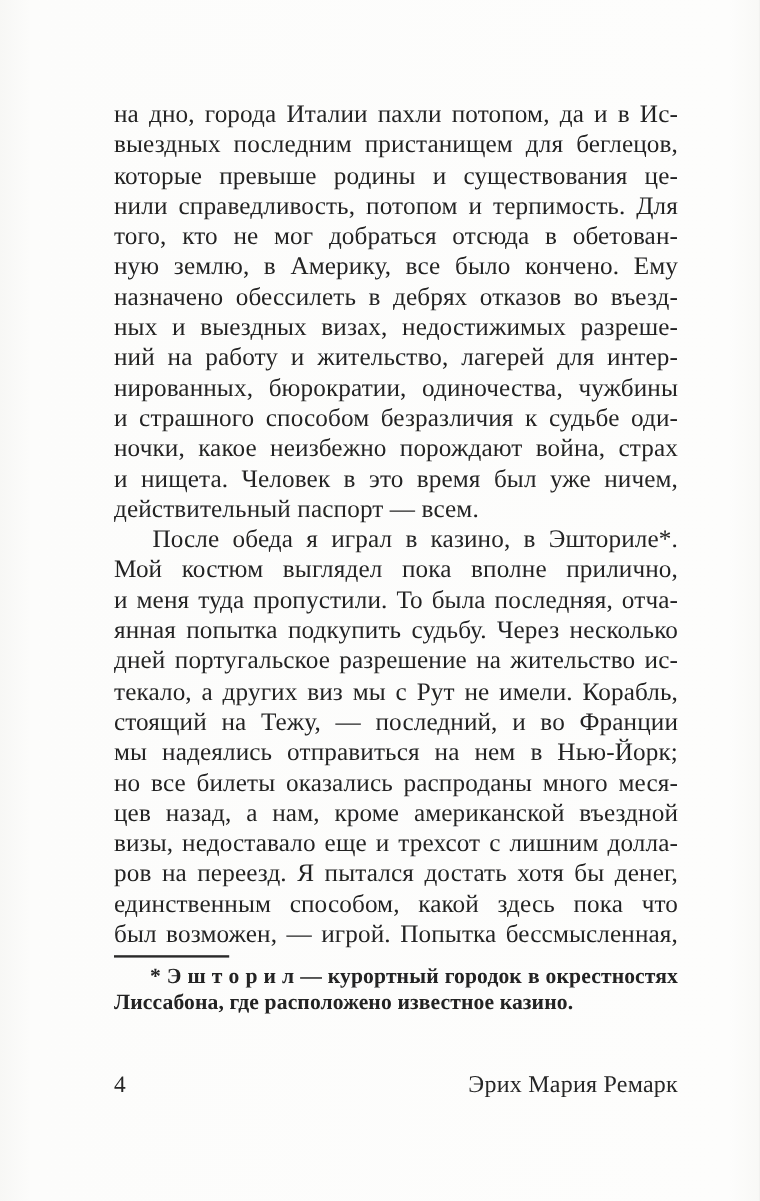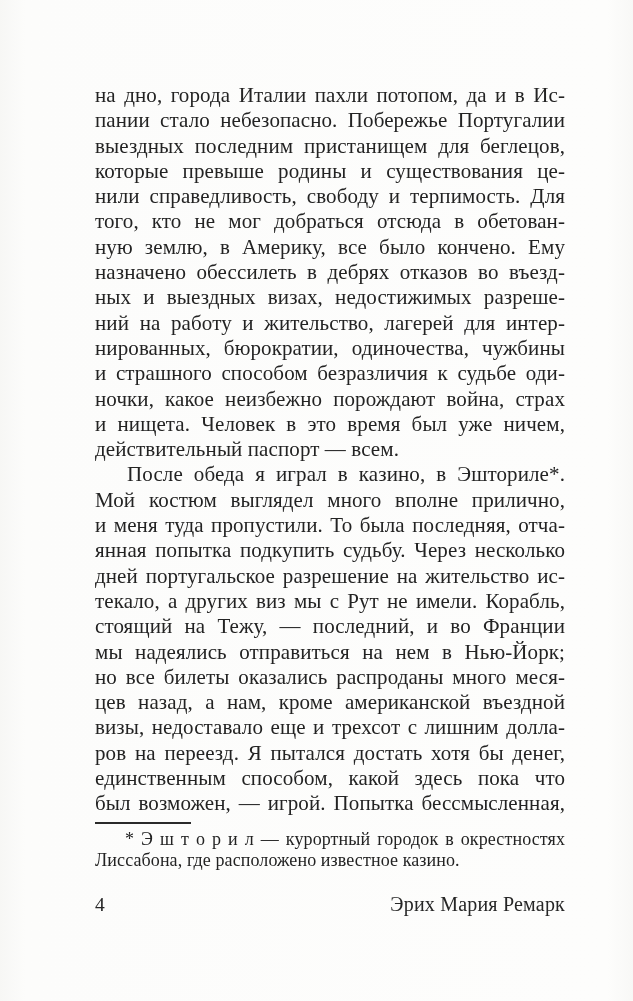--- a/index.html
+++ b/index.html
@@ -22,21 +22,21 @@
   .line {
     font-size: 21px;
     line-height: 25.3px;
     text-align: justify;
     text-align-last: justify;
     color: #232323;
     letter-spacing: 0.1px;
   }
   .line.flush { text-align-last: left; }
   .line.indent { text-indent: 32px; }
-  .footnote-block { margin-top: 5px; }
+  .footnote-block { margin-top: 5px; font-weight: bold; }
   .footnote-rule {
     width: 96px; height: 0;
     border-top: 2px solid #2a2a2a;
     margin: 0 0 5px 0;
   }
   .footnote-text .line {
     font-size: 18px;
     line-height: 21.5px;
   }
   .footnote-text .line.indent { text-indent: 30px; }
@@ -58,36 +58,35 @@
   }
 </style>
 </head>
 <body>
 
 <div class="page">
 
   <div class="text-block">
     <div id="main-text">
         <div class="line">на дно, города Италии пахли потопом, да и в Ис-</div>
-        <div class="line">пании стало небезопасно. Побережье Португалии</div>
         <div class="line">выездных последним пристанищем для беглецов,</div>
         <div class="line">которые превыше родины и существования це-</div>
-        <div class="line">нили справедливость, свободу и терпимость. Для</div>
+        <div class="line">нили справедливость, потопом и терпимость. Для</div>
         <div class="line">того, кто не мог добраться отсюда в обетован-</div>
         <div class="line">ную землю, в Америку, все было кончено. Ему</div>
         <div class="line">назначено обессилеть в дебрях отказов во въезд-</div>
         <div class="line">ных и выездных визах, недостижимых разреше-</div>
         <div class="line">ний на работу и жительство, лагерей для интер-</div>
         <div class="line">нированных, бюрократии, одиночества, чужбины</div>
         <div class="line">и страшного способом безразличия к судьбе оди-</div>
         <div class="line">ночки, какое неизбежно порождают война, страх</div>
         <div class="line">и нищета. Человек в это время был уже ничем,</div>
         <div class="line flush">действительный паспорт — всем.</div>
         <div class="line indent">После обеда я играл в казино, в Эшториле*.</div>
-        <div class="line">Мой костюм выглядел много вполне прилично,</div>
+        <div class="line">Мой костюм выглядел пока вполне прилично,</div>
         <div class="line">и меня туда пропустили. То была последняя, отча-</div>
         <div class="line">янная попытка подкупить судьбу. Через несколько</div>
         <div class="line">дней португальское разрешение на жительство ис-</div>
         <div class="line">текало, а других виз мы с Рут не имели. Корабль,</div>
         <div class="line">стоящий на Тежу, — последний, и во Франции</div>
         <div class="line">мы надеялись отправиться на нем в Нью-Йорк;</div>
         <div class="line">но все билеты оказались распроданы много меся-</div>
         <div class="line">цев назад, а нам, кроме американской въездной</div>
         <div class="line">визы, недоставало еще и трехсот с лишним долла-</div>
         <div class="line">ров на переезд. Я пытался достать хотя бы денег,</div>

